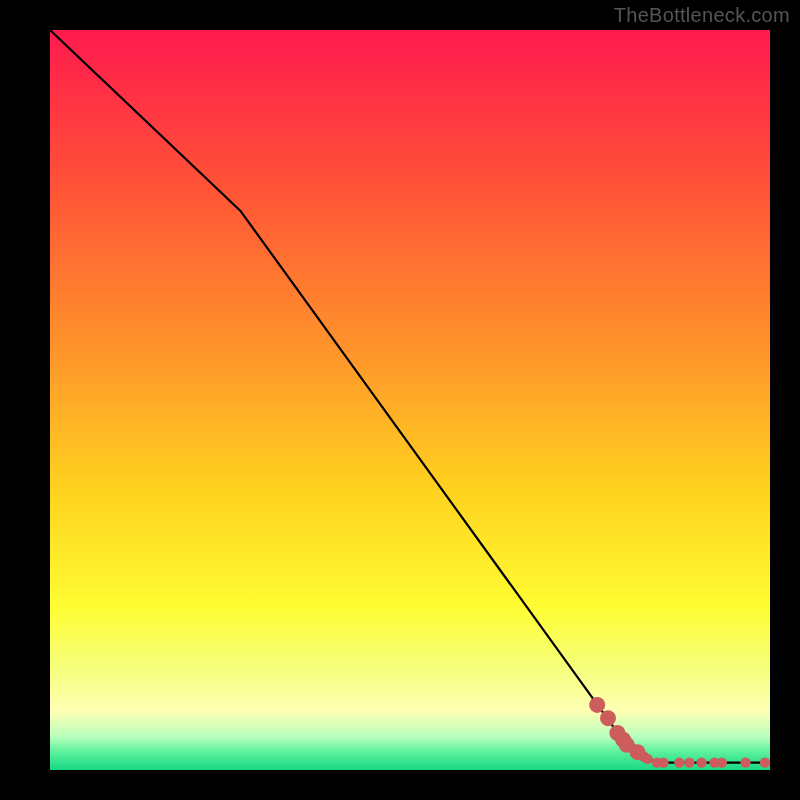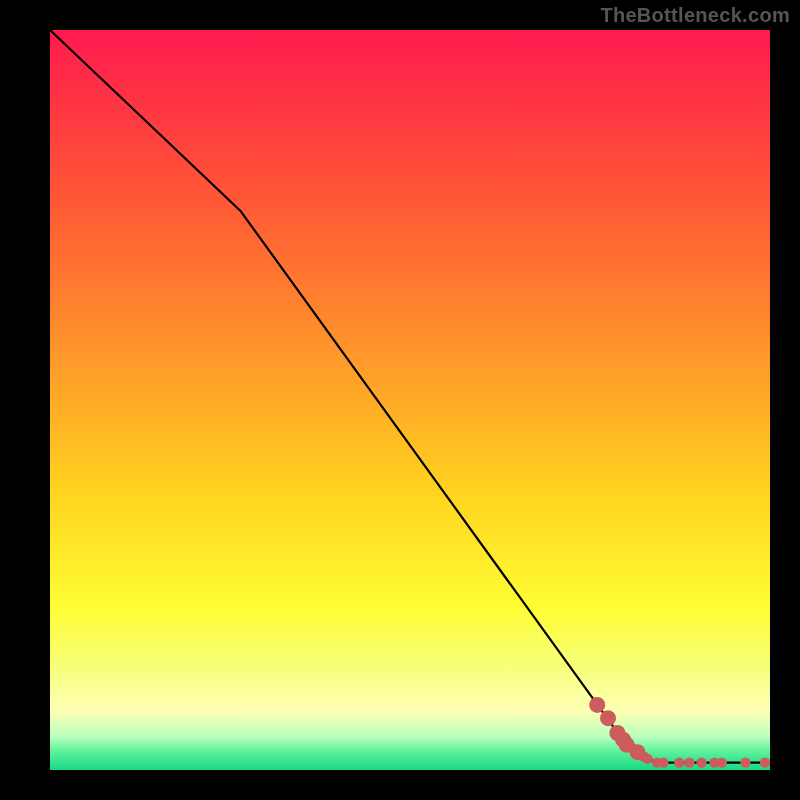--- a/index.html
+++ b/index.html
@@ -5,21 +5,21 @@
   * { margin: 0; padding: 0; box-sizing: border-box; }
   html, body { width: 800px; height: 800px; overflow: hidden; background: #000; }
   body { position: relative; font-family: Arial, Helvetica, sans-serif; }
 
   .attribution {
     position: absolute;
     top: 4px;
     right: 10px;
     color: #555;
     font-size: 20px;
-    font-weight: 700;
+    font-weight: 400;
     letter-spacing: 0.3px;
     z-index: 5;
   }
 
   
   .plot-area {
     position: absolute;
     left: 50px;
     top: 30px;
     width: 720px;

